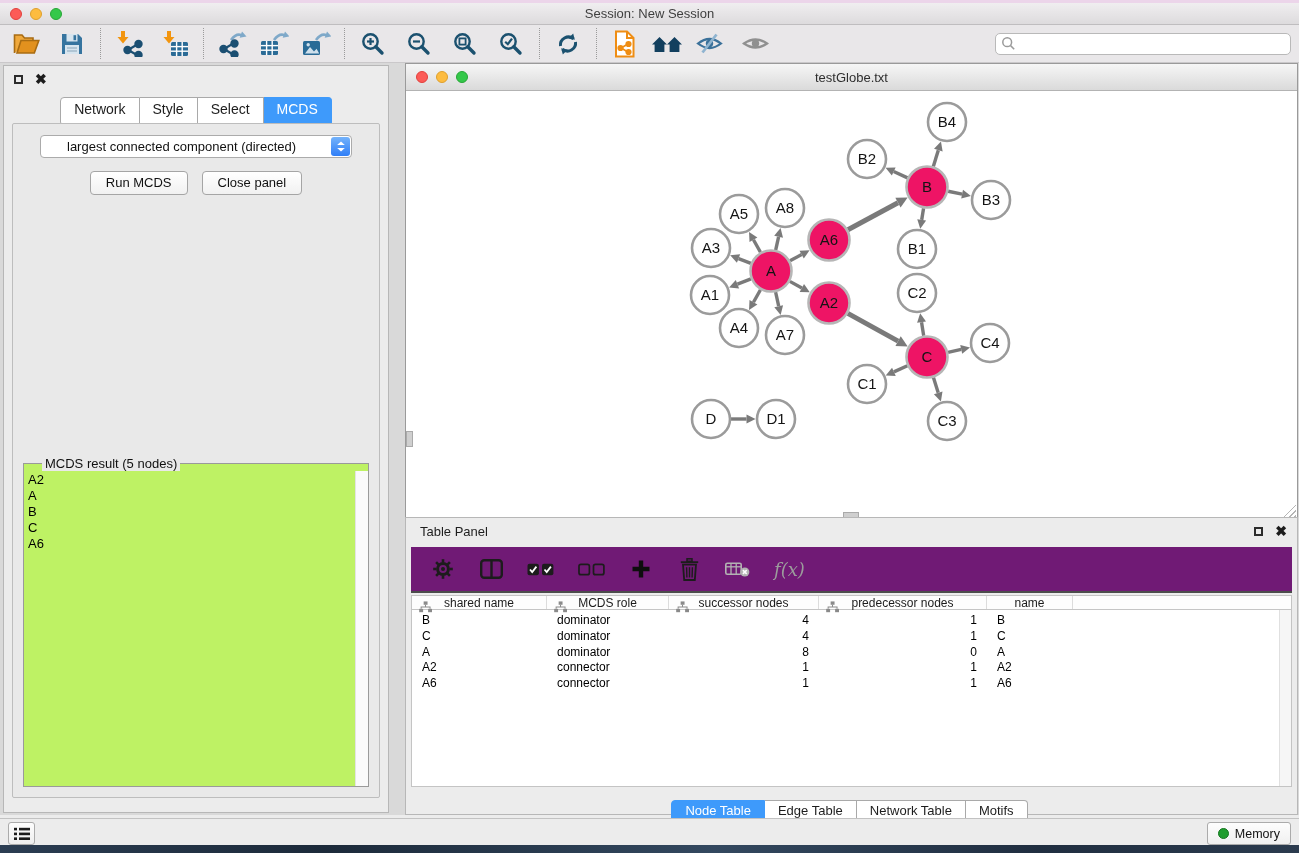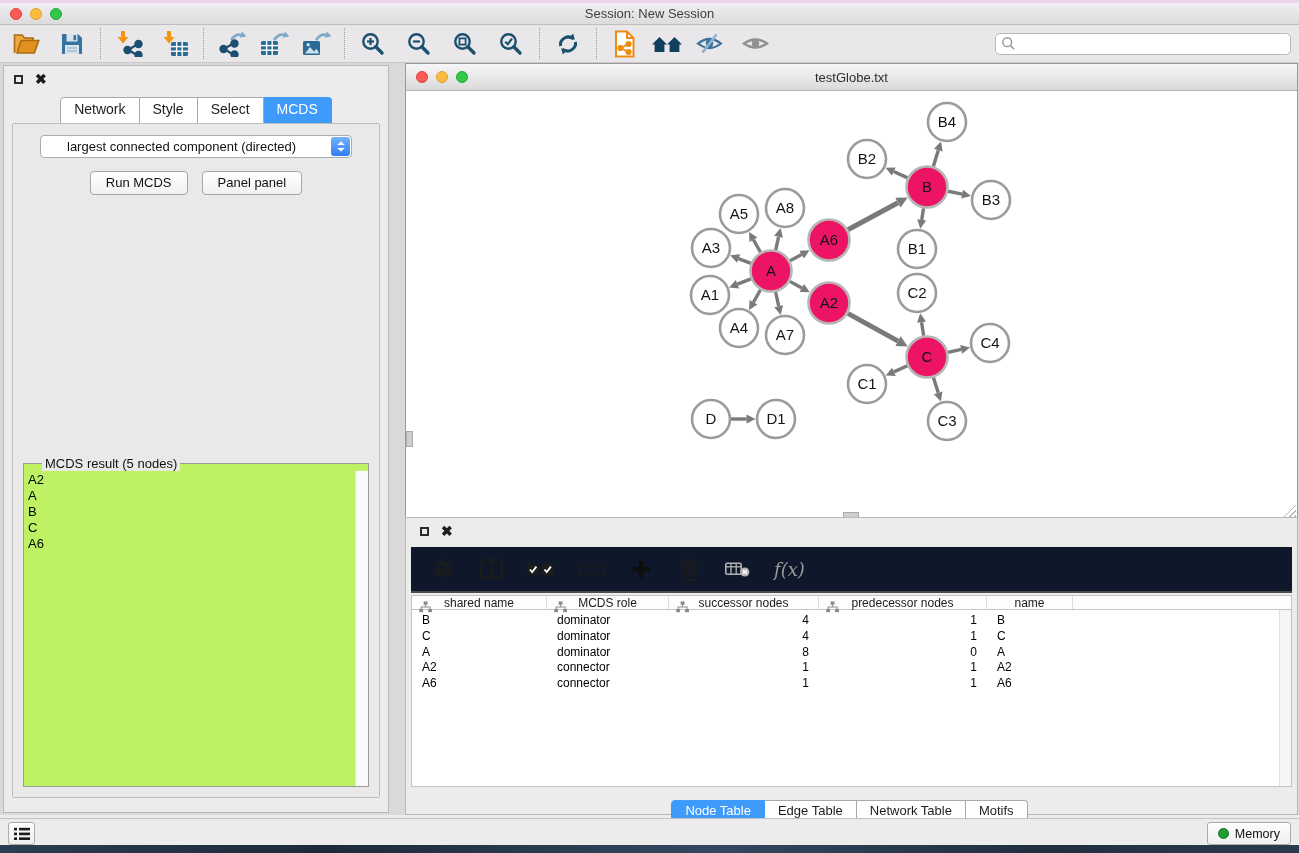--- a/index.html
+++ b/index.html
@@ -84,21 +84,21 @@
                         background:#cfcfcf; border:1px solid #aaa; }
   .resize-grip { position:absolute; right:1px; bottom:1px; width:13px; height:13px;
      background:
        linear-gradient(135deg, transparent 50%, #b5b5b5 50%, #b5b5b5 57%, transparent 57%,
         transparent 71%, #b5b5b5 71%, #b5b5b5 78%, transparent 78%,
         transparent 92%, #b5b5b5 92%); }
 
   
   .table-panel { position:absolute; left:405px; top:454px; width:893px; height:298px;
                  background:#ececec; border:1px solid #b7b7b7; }
-  .tp-toolbar { position:absolute; left:5px; right:5px; top:29px; height:46px; background:#0f172a;
+  .tp-toolbar { position:absolute; left:5px; right:5px; top:29px; height:46px; background:#701a75;
                 border-bottom:2px solid #4c4c4c; display:flex; align-items:center; padding-left:20px; gap:24px; }
   .tp-ic { display:flex; align-items:center; justify-content:center; min-width:24px; }
   .fx { font-family:"DejaVu Serif", serif; font-style:italic; font-size:18px; color:#9c9c9c; }
 
   .table-wrap { position:absolute; left:5px; right:5px; top:77px; height:192px; background:#fff;
                 border:1px solid #c4c4c4; display:flex; flex-direction:column; }
   .thead { display:flex; height:14px; border-bottom:1px solid #c5c5c5; background:#fdfdfd; }
   .th { position:relative; display:flex; align-items:center; justify-content:center;
         font-size:12px; color:#1b1b1b; border-right:1px solid #dcdcdc; }
   .th .tree-ic { position:absolute; left:7px; top:5px; }
@@ -336,21 +336,21 @@
           <span>largest connected component (directed)</span>
           <span class="stepper">
             <svg width="12" height="13" viewBox="0 0 12 13">
               <path d="M2.2 5 L6 1.4 L9.8 5 Z" fill="#fff"></path>
               <path d="M2.2 8 L6 11.6 L9.8 8 Z" fill="#fff"></path>
             </svg>
           </span>
         </div>
         <div class="btn-row">
           <button class="pbtn">Run MCDS</button>
-          <button class="pbtn">Panel panel</button>
+          <button class="pbtn">Close panel</button>
         </div>
 
         <fieldset class="result">
           <legend>MCDS result (5 nodes)</legend>
           <div class="result-inner">
             <div class="result-list">
                 <div>A2</div>
                 <div>A</div>
                 <div>B</div>
                 <div>C</div>
@@ -497,20 +497,21 @@
             </g>
           </svg>
         <span class="edge-handle-left"></span>
         <span class="edge-handle-bottom"></span>
         <span class="resize-grip"></span>
       </div>
     </div>
 
     <div class="table-panel">
       <div class="panel-head" style="padding-left:14px;">
+        <span class="ptitle">Table Panel</span>
         <span class="float-btn"></span>
         <span class="close-x">✖</span>
       </div>
 
       <div class="tp-toolbar">
         <span class="tp-ic">
           <svg width="22" height="22" viewBox="0 0 22 22">
             <circle cx="11" cy="11" r="5.4" fill="none" stroke="#1c1c1c" stroke-width="3"></circle>
             <circle cx="11" cy="11" r="2" fill="#1c1c1c"></circle>
             <g stroke="#1c1c1c" stroke-width="2.6">

